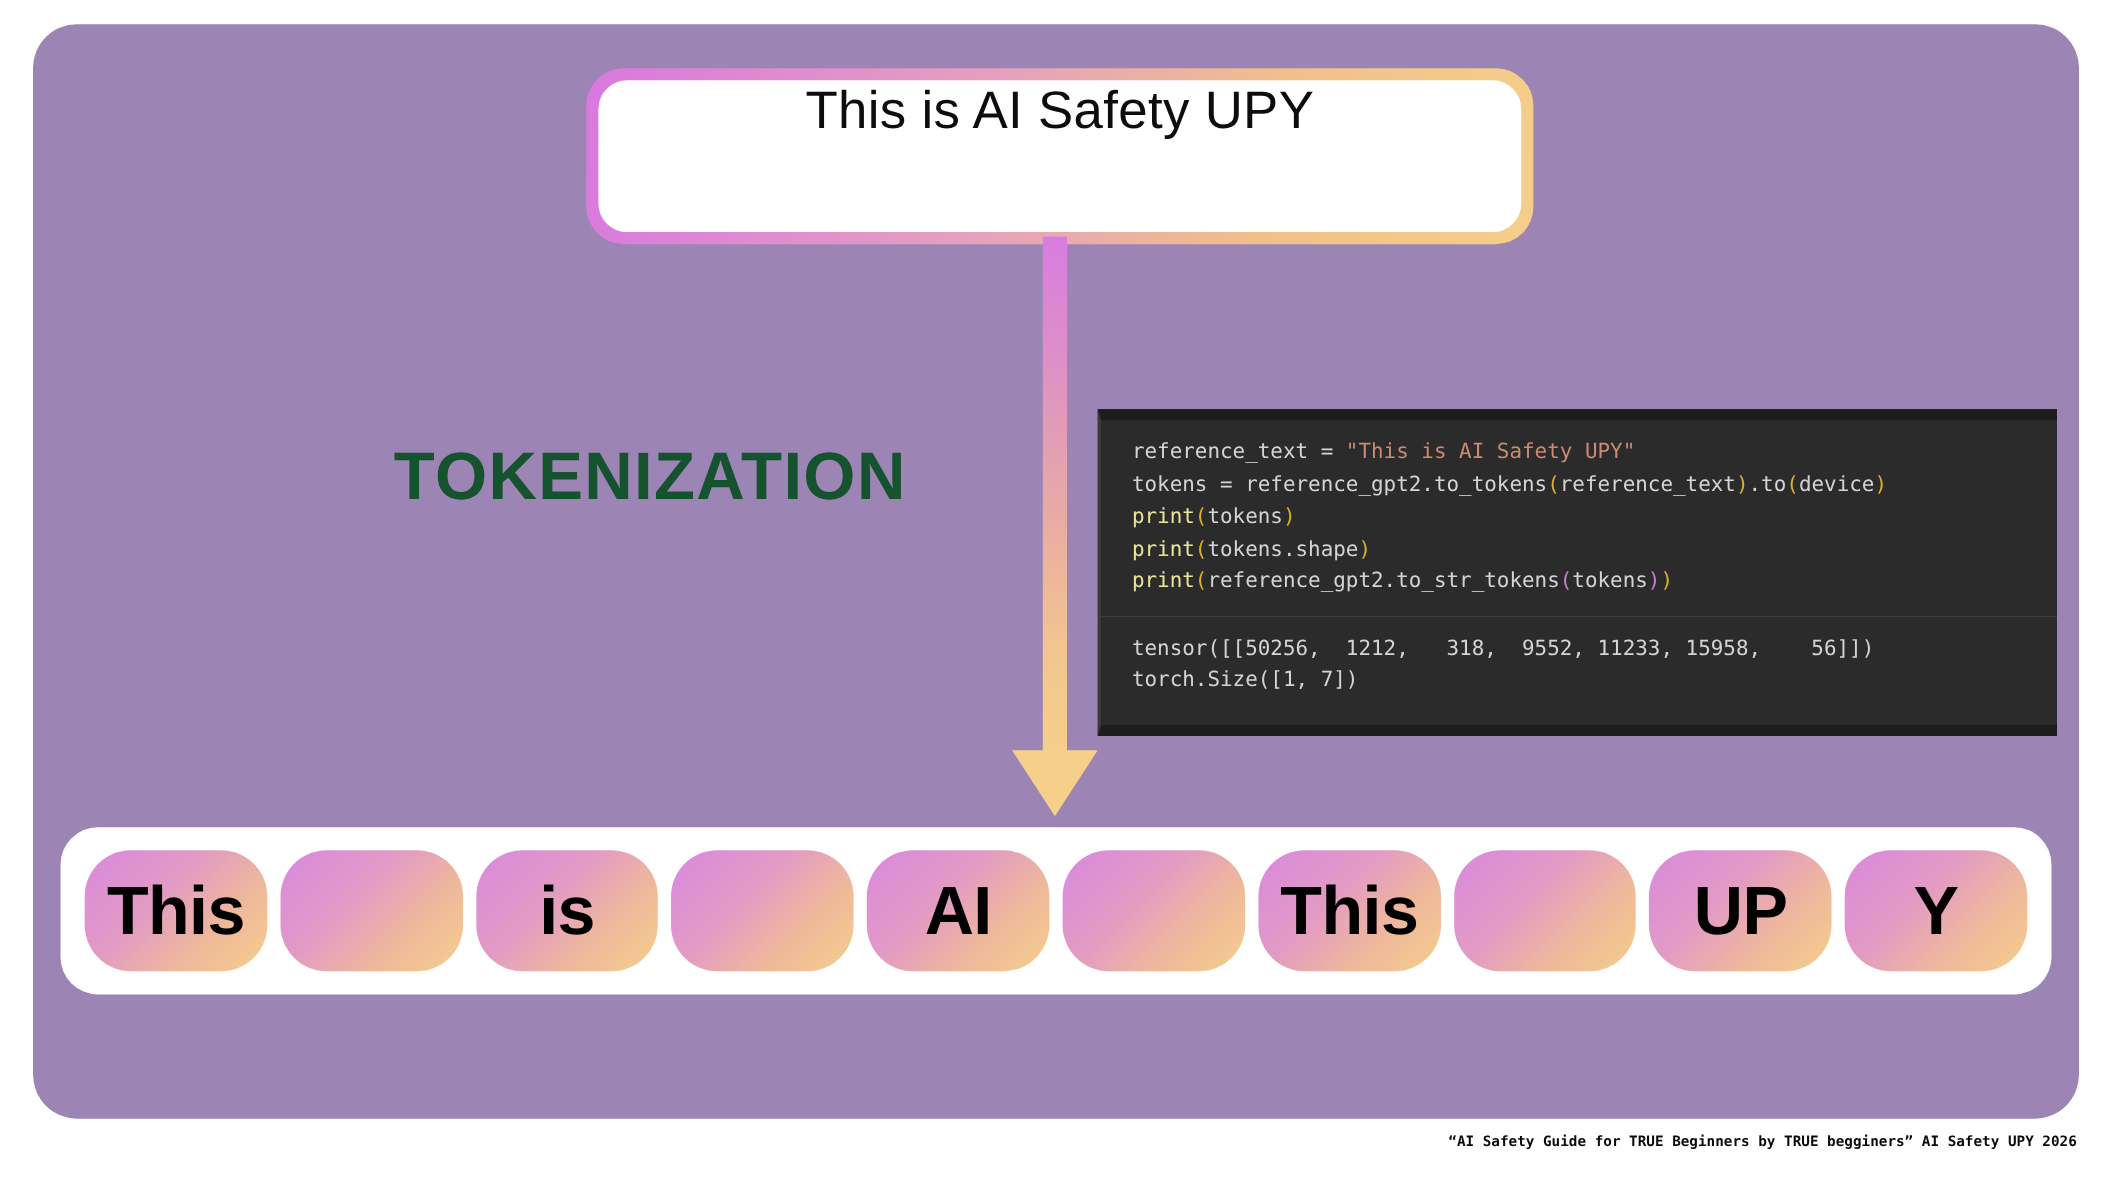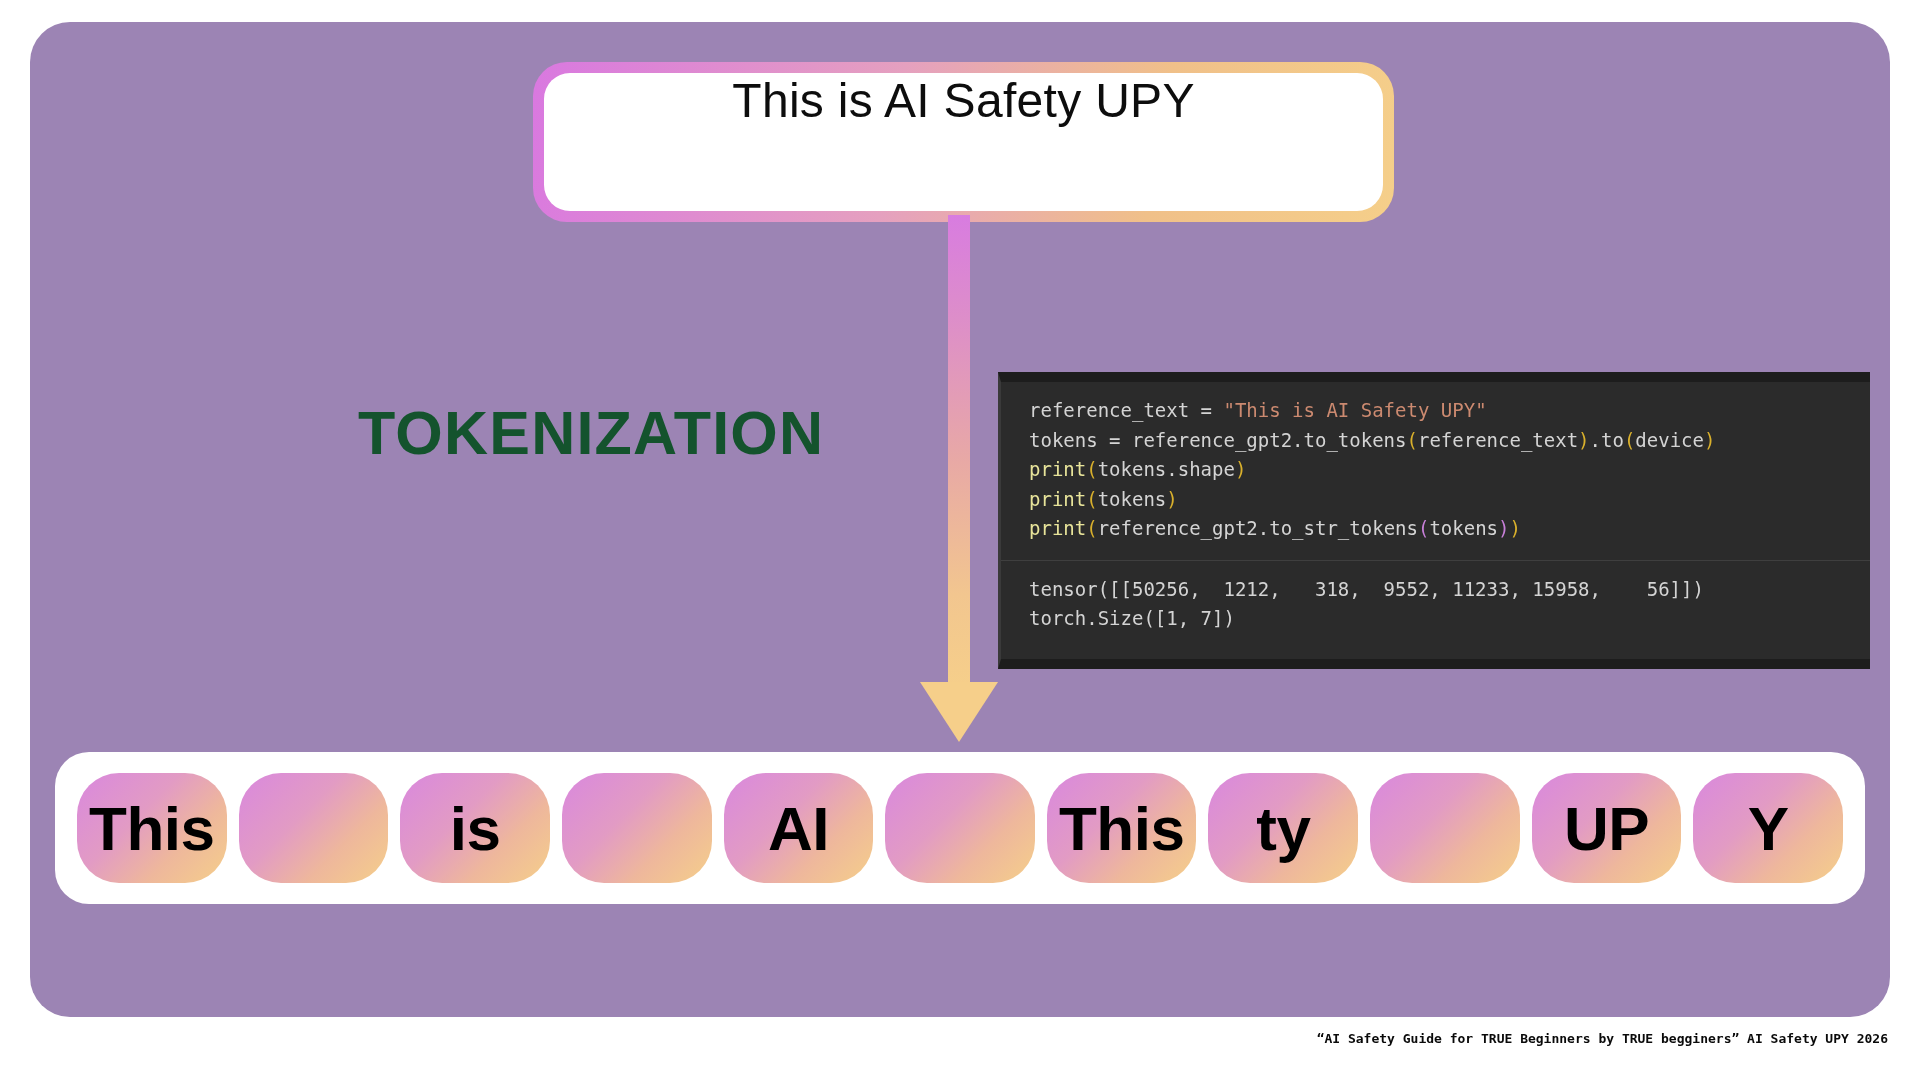--- a/index.html
+++ b/index.html
@@ -188,22 +188,22 @@
 
   <div class="arrow-shaft"></div>
   <div class="arrow-head"></div>
 
   <div class="tokenization-label">TOKENIZATION</div>
 
   <div class="code-panel">
     <div class="code-section" id="code-section">
         <div class="code-line"><span>reference_text = </span><span class="tk-str">"This is AI Safety UPY"</span></div>
         <div class="code-line"><span>tokens = reference_gpt2.to_tokens</span><span class="tk-par">(</span><span>reference_text</span><span class="tk-par">)</span><span>.to</span><span class="tk-par">(</span><span>device</span><span class="tk-par">)</span></div>
+        <div class="code-line"><span class="tk-fn">print</span><span class="tk-par">(</span><span>tokens</span><span class="tk-par">)</span></div>
         <div class="code-line"><span class="tk-fn">print</span><span class="tk-par">(</span><span>tokens.shape</span><span class="tk-par">)</span></div>
-        <div class="code-line"><span class="tk-fn">print</span><span class="tk-par">(</span><span>tokens</span><span class="tk-par">)</span></div>
         <div class="code-line"><span class="tk-fn">print</span><span class="tk-par">(</span><span>reference_gpt2.to_str_tokens</span><span class="tk-par2">(</span><span>tokens</span><span class="tk-par2">)</span><span class="tk-par">)</span></div>
       </div>
     <div class="code-sep"></div>
     <div class="out-section" id="out-section">
         <div class="out-line">tensor([[50256,  1212,   318,  9552, 11233, 15958,    56]])</div>
         <div class="out-line">torch.Size([1, 7])</div>
       </div>
   </div>
 
   <div class="token-strip" id="token-strip">
@@ -222,23 +222,20 @@
       <div class="chip">
         <span class="chip-label">AI</span>
       </div>
       <div class="chip">
         <span class="chip-label"></span>
       </div>
       <div class="chip">
         <span class="chip-label">This</span>
       </div>
       <div class="chip">
-        <span class="chip-label">ty</span>
-      </div>
-      <div class="chip">
         <span class="chip-label"></span>
       </div>
       <div class="chip">
         <span class="chip-label">UP</span>
       </div>
       <div class="chip">
         <span class="chip-label">Y</span>
       </div>
     </div>
 

